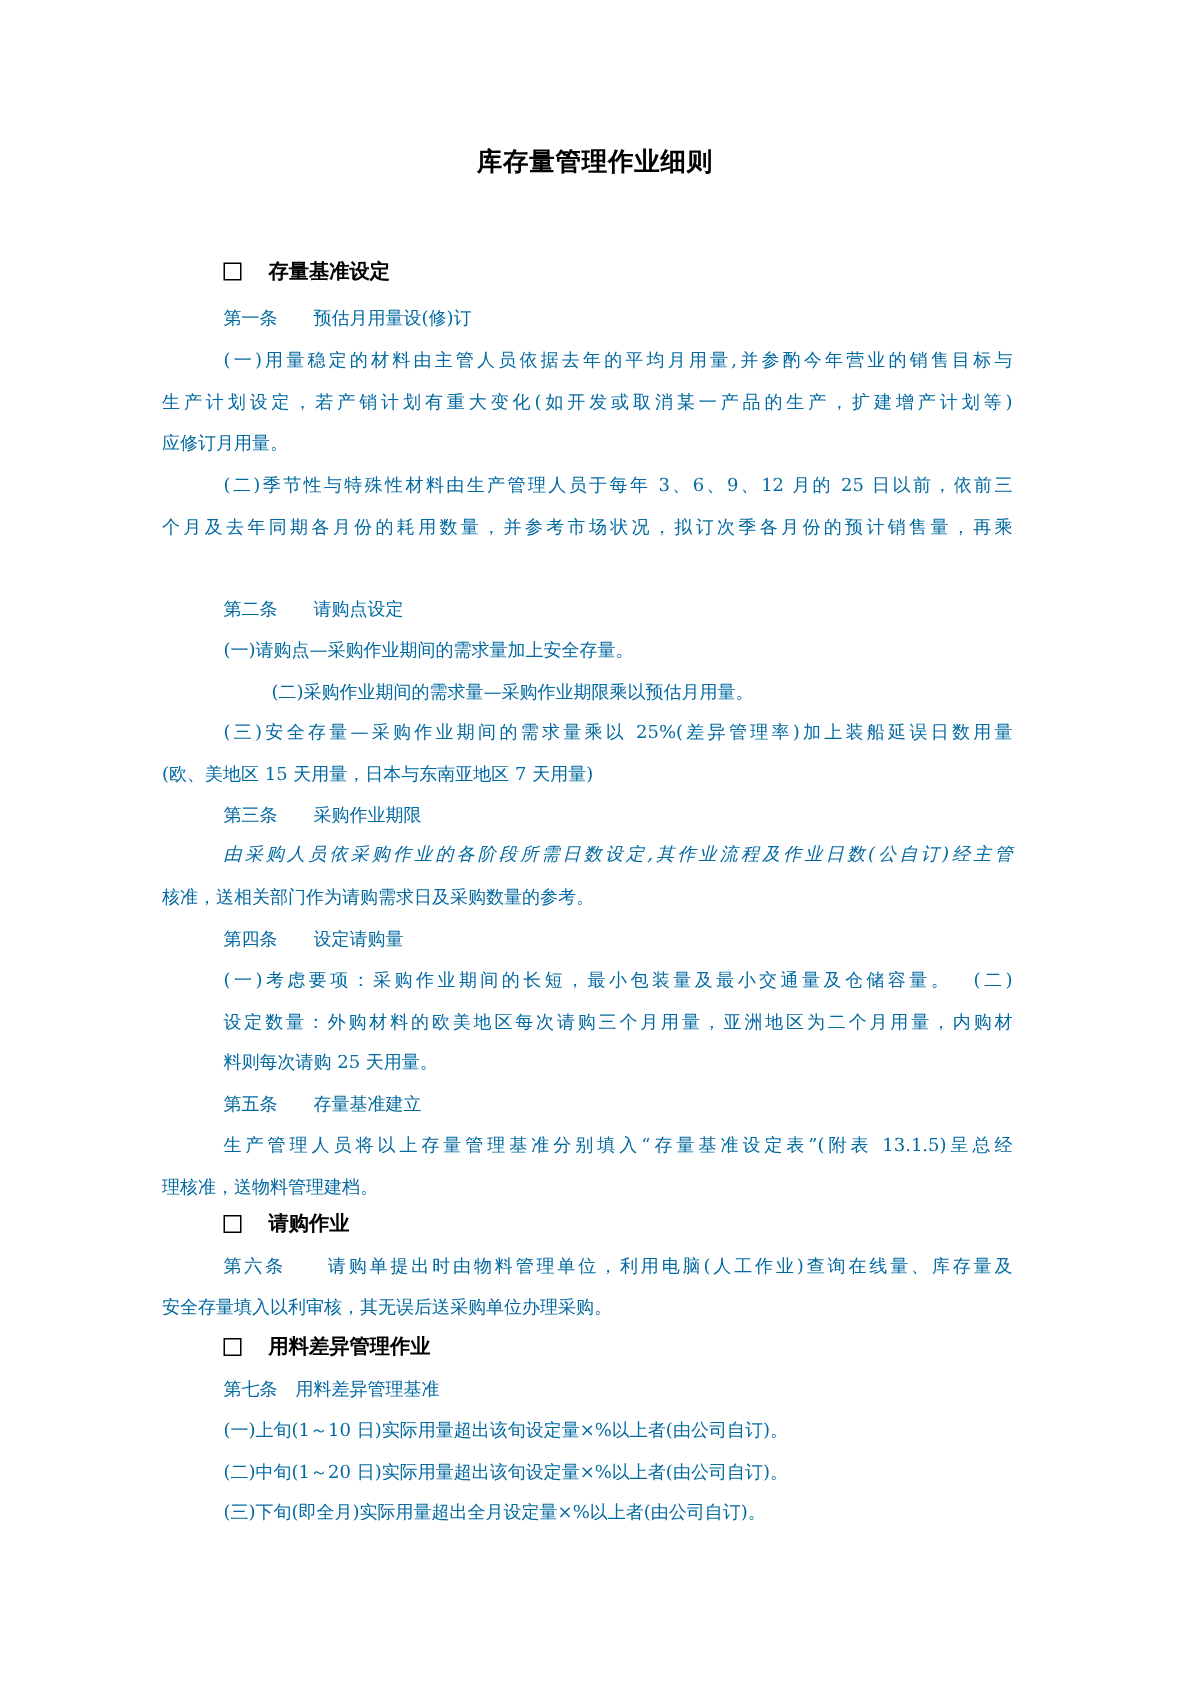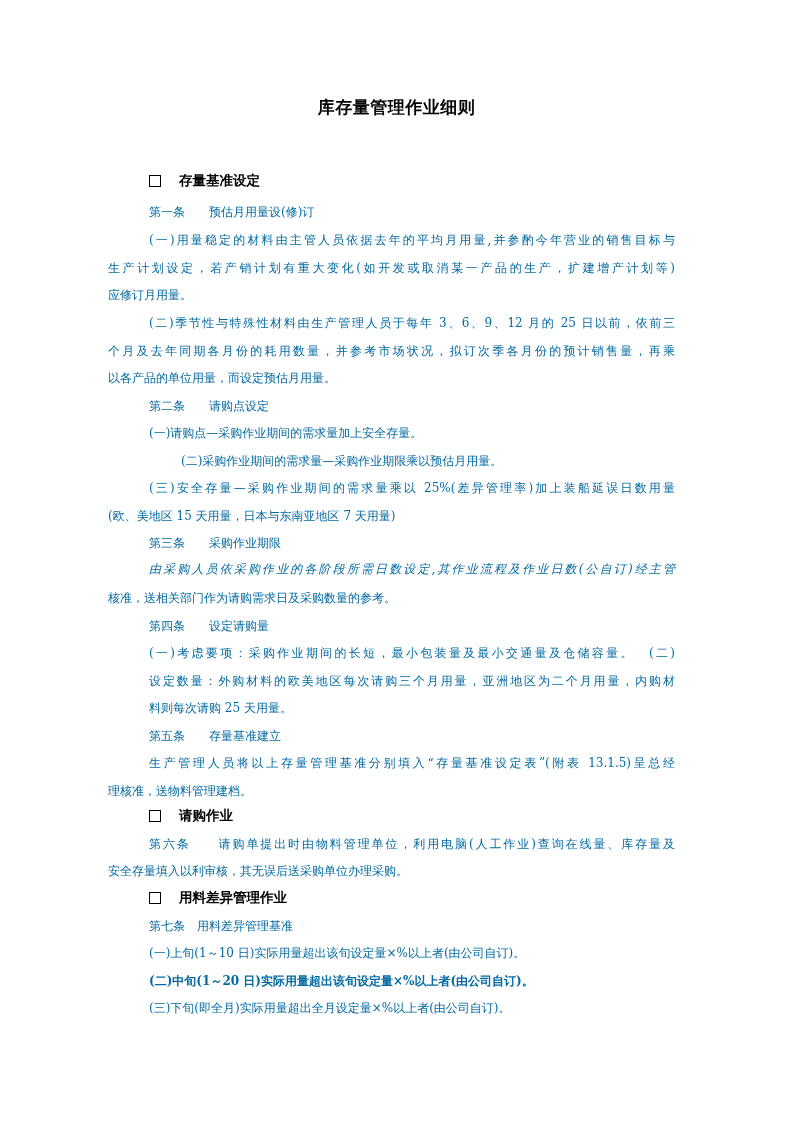--- a/index.html
+++ b/index.html
@@ -23,21 +23,20 @@
     <span class="box"></span>
     <span>存量基准设定</span>
   </div>
 
   <div class="line" style="left:149px; top:203px;">第一条　　预估月用量设(修)订</div>
   <div class="line just" style="left:108px; top:259px; width:567px;">生产计划设定，若产销计划有重大变化(如开发或取消某一产品的生产，扩建增产计划等)</div>
   <div class="line just" style="left:149px; top:231px; width:526px;">(一)用量稳定的材料由主管人员依据去年的平均月用量,并参酌今年营业的销售目标与</div>
   <div class="line" style="left:108px; top:286px;">应修订月用量。</div>
   <div class="line just" style="left:149px; top:314px; width:526px;">(二)季节性与特殊性材料由生产管理人员于每年 3、6、9、12 月的 25 日以前，依前三</div>
   <div class="line just" style="left:108px; top:342px; width:567px;">个月及去年同期各月份的耗用数量，并参考市场状况，拟订次季各月份的预计销售量，再乘</div>
-  <div class="line" style="left:108px; top:369px;">以各产品的单位用量，而设定预估月用量。</div>
   <div class="line" style="left:149px; top:397px;">第二条　　请购点设定</div>
   <div class="line" style="left:149px; top:424px;">(一)请购点—采购作业期间的需求量加上安全存量。</div>
   <div class="line" style="left:149px; top:452px;margin-left:32px;">(二)采购作业期间的需求量—采购作业期限乘以预估月用量。</div>
   <div class="line just" style="left:149px; top:479px; width:526px;">(三)安全存量—采购作业期间的需求量乘以 25%(差异管理率)加上装船延误日数用量</div>
   <div class="line" style="left:108px; top:507px;">(欧、美地区 15 天用量，日本与东南亚地区 7 天用量)</div>
   <div class="line" style="left:149px; top:534px;">第三条　　采购作业期限</div>
   <div class="line just" style="left:149px; top:560px; width:526px;font-style:italic;">由采购人员依采购作业的各阶段所需日数设定,其作业流程及作业日数(公自订)经主管</div>
   <div class="line" style="left:108px; top:589px;">核准，送相关部门作为请购需求日及采购数量的参考。</div>
   <div class="line" style="left:149px; top:617px;">第四条　　设定请购量</div>
   <div class="line just" style="left:149px; top:644px; width:526px;">(一)考虑要项：采购作业期间的长短，最小包装量及最小交通量及仓储容量。　(二)</div>
@@ -55,15 +54,15 @@
   <div class="line just" style="left:149px; top:835px; width:526px;">第六条　　请购单提出时由物料管理单位，利用电脑(人工作业)查询在线量、库存量及</div>
   <div class="line" style="left:108px; top:862px;">安全存量填入以利审核，其无误后送采购单位办理采购。</div>
 
   <div class="heading" style="left:149px; top:889px;">
     <span class="box"></span>
     <span>用料差异管理作业</span>
   </div>
 
   <div class="line" style="left:149px; top:917px;">第七条　用料差异管理基准</div>
   <div class="line" style="left:149px; top:944px;">(一)上旬(1～10 日)实际用量超出该旬设定量×%以上者(由公司自订)。</div>
-  <div class="line" style="left:149px; top:972px;font-weight:bold;">(二)中旬(1～20 日)实际用量超出该旬设定量×%以上者(由公司自订)。</div>
+  <div class="line" style="left:149px; top:972px;">(二)中旬(1～20 日)实际用量超出该旬设定量×%以上者(由公司自订)。</div>
   <div class="line" style="left:149px; top:999px;">(三)下旬(即全月)实际用量超出全月设定量×%以上者(由公司自订)。</div>
 </div>
 
 </body></html>

